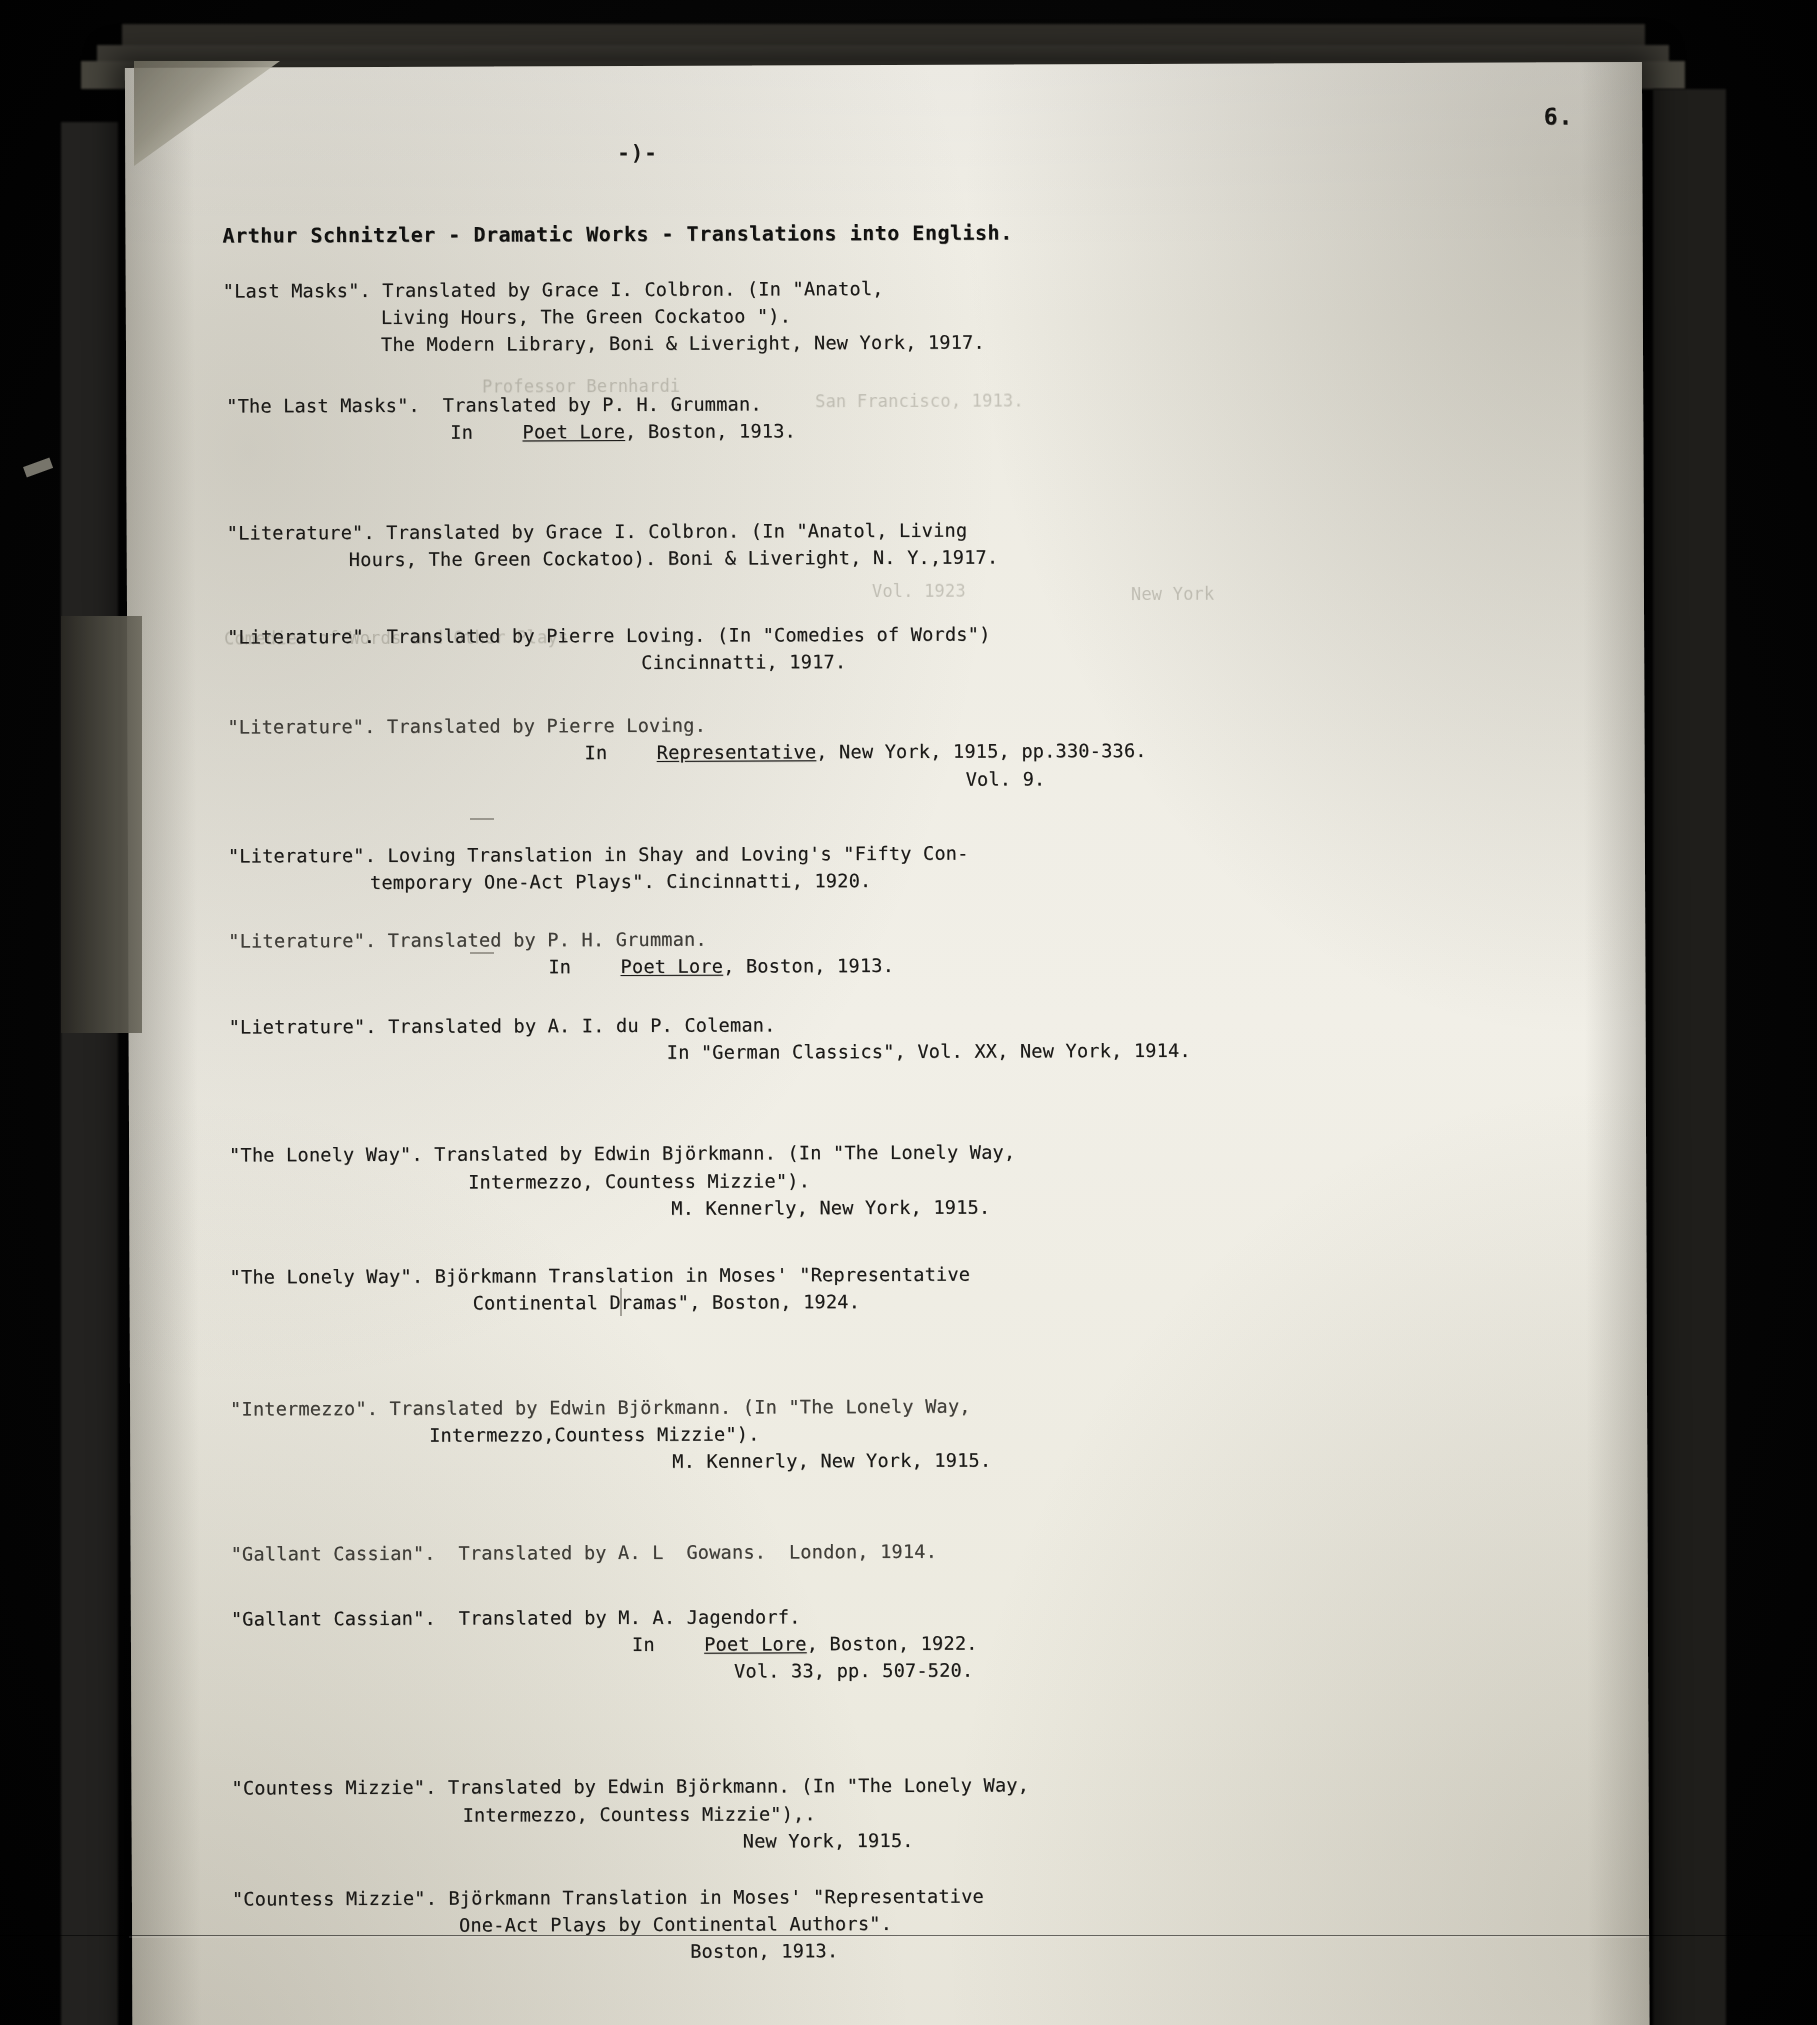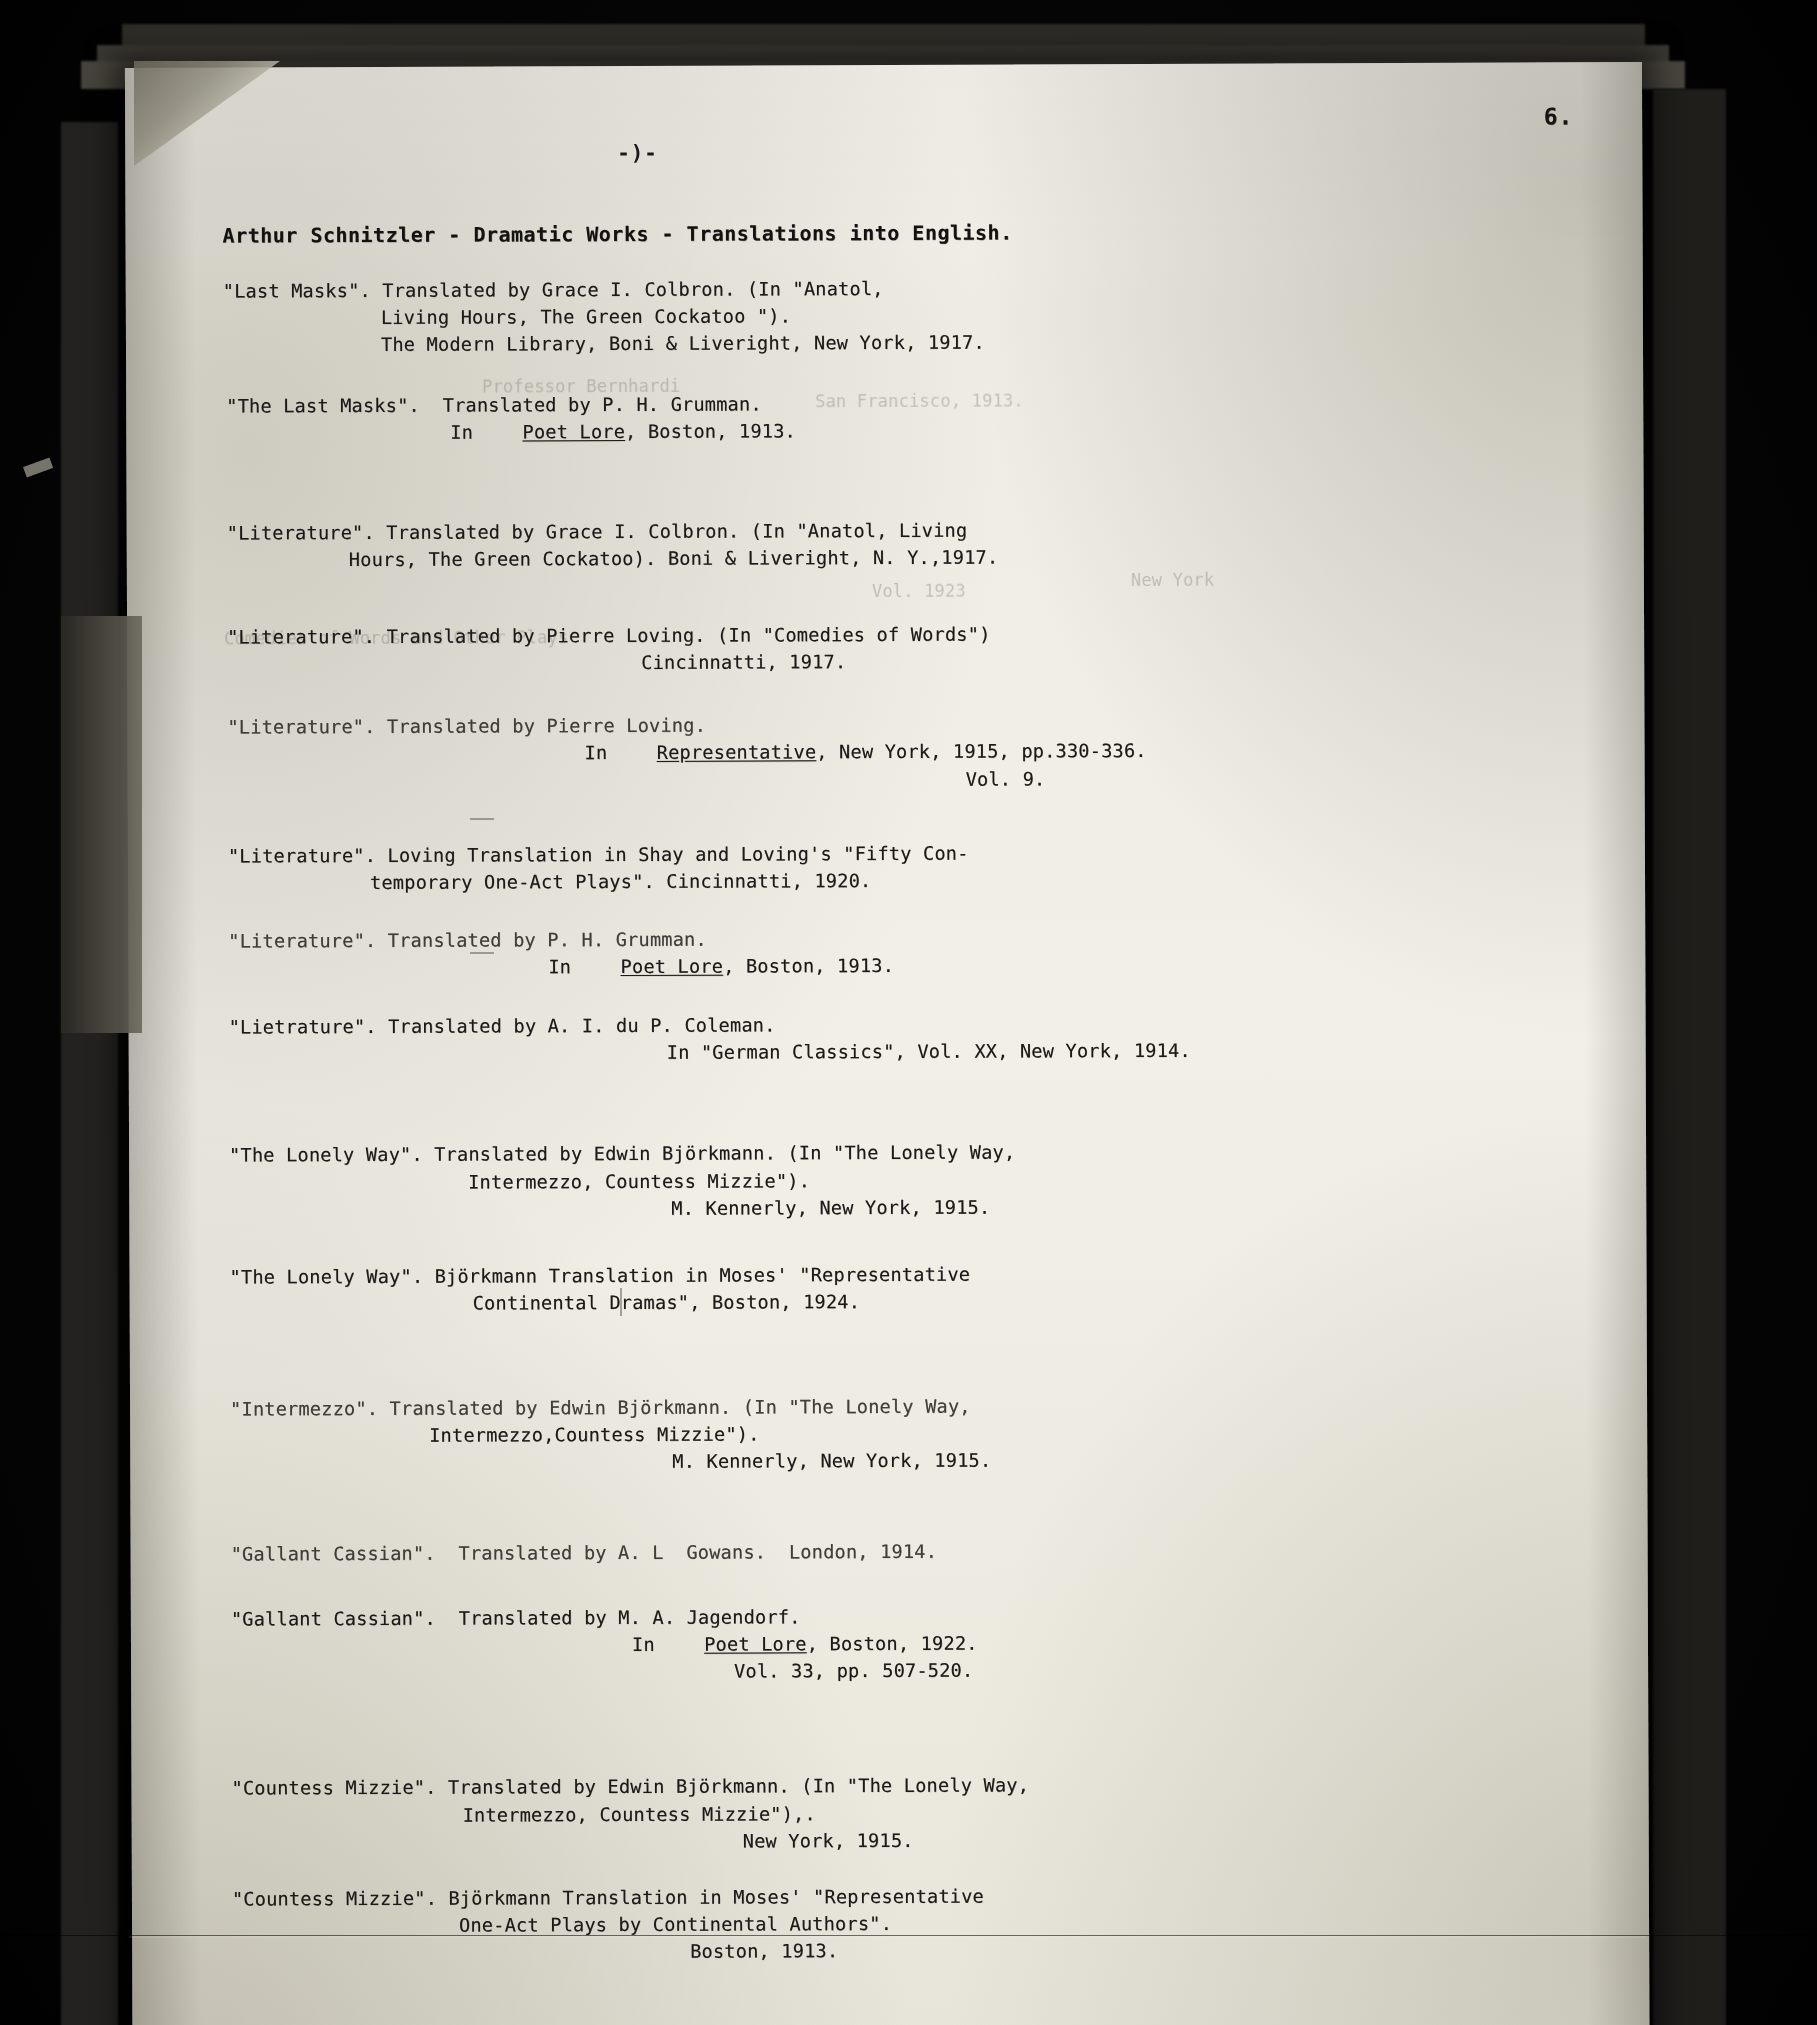--- a/index.html
+++ b/index.html
@@ -209,21 +209,21 @@
 <div id="paper-sheet"></div>
 <div id="corner-fold"></div>
 <div id="edge-tab-left"></div>
 <div id="edge-mark-left"></div>
 
 <div id="typed-content">
 
   <div class="ghost" style="left:356px; top:312px;">Professor Bernhardi</div>
   <div class="ghost" style="left:689px; top:328px;">San Francisco, 1913.</div>
   <div class="ghost" style="left:745px; top:518px;">Vol. 1923</div>
-  <div class="ghost" style="left:1004px; top:508px;text-align:center;">New York</div>
+  <div class="ghost" style="left:1004px; top:522px;text-align:center;">New York</div>
   <div class="ghost" style="left:97px; top:563px;">Comedies of Words and Other Plays</div>
 
   <div id="page-number">6.</div>
   <div id="dash-mark">-)-</div>
   <div id="doc-title">Arthur Schnitzler - Dramatic Works - Translations into English.</div>
 
   <div class="ln" style="left:97px;  top:215px;">"Last Masks". Translated by Grace I. Colbron. (In "Anatol,</div>
   <div class="ln" style="left:255px;  top:242px;">Living Hours, The Green Cockatoo ").</div>
   <div class="ln" style="left:255px;  top:269px;">The Modern Library, Boni &amp; Liveright, New York, 1917.</div>
 

